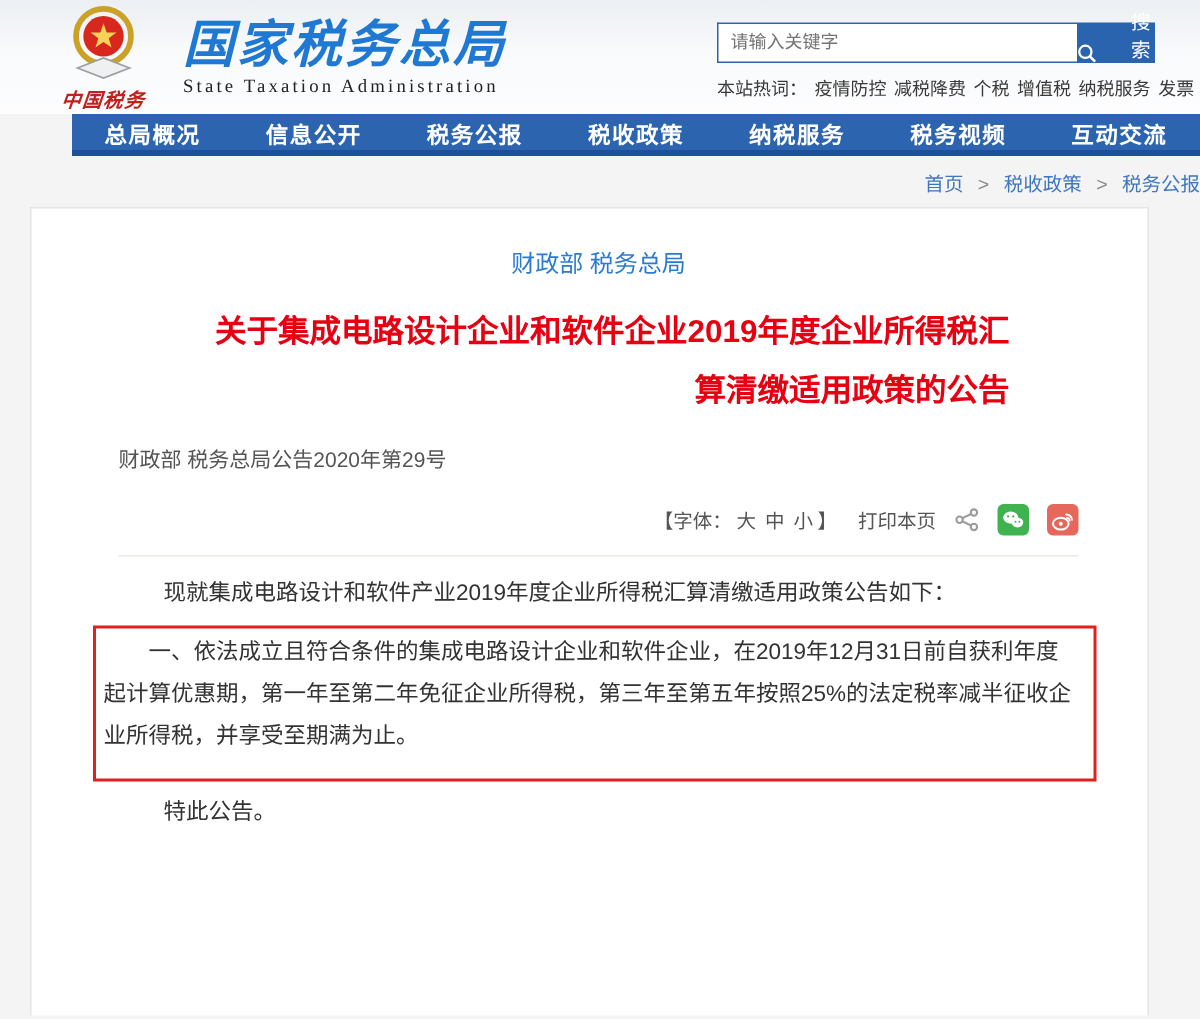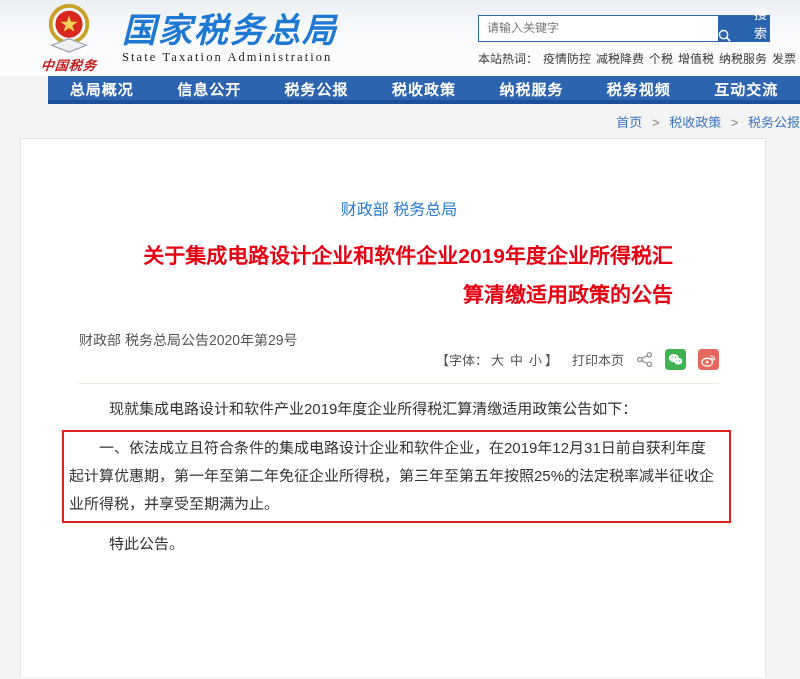--- a/index.html
+++ b/index.html
@@ -62,50 +62,50 @@
   
   .card {
     margin: 0 34px 0 20px;
     height: 539px;
     background: #fff;
     border: 1px solid #e4e4e4;
     border-bottom: none;
     padding: 0 46px 0 58px;
     overflow: hidden;
   }
-  .issuer-line { margin-top: 57px; text-align: center; color: #2b7bd3; font-size: 16px; }
+  .issuer-line { margin-top: 23px; text-align: center; color: #2b7bd3; font-size: 16px; }
   .doc-title {
     margin: 16px auto 0; width: 548px; text-align: right;
     color: #e60012; font-size: 21px; font-weight: 600; line-height: 39px;
   }
   .doc-number { margin-top: 15px; color: #555; font-size: 14px; }
 
   .toolbar {
-    display: flex; justify-content: flex-end; align-items: center;
+    margin-top: 21px; display: flex; justify-content: flex-end; align-items: center;
     color: #555; font-size: 13px;
   }
   .font-size-option { margin: 0 3px; cursor: pointer; }
   .print-label { margin-left: 14px; cursor: pointer; }
   .tool-icon { margin-left: 12px; cursor: pointer; display: inline-flex; }
   .badge {
     width: 21px; height: 21px; border-radius: 4px;
     display: inline-flex; align-items: center; justify-content: center;
   }
   .badge-wechat { background: #3eb34f; }
   .badge-weibo { background: #e6685c; }
 
   .divider { margin-top: 13px; border-top: 1px solid #eceae1; }
 
   .article-body { margin-top: 11px; font-size: 15px; color: #333; }
   .para { text-indent: 2em; line-height: 28px; }
   .para-intro { margin: 11px 0 7px; }
   .highlight-box {
     border: 2px solid #e01f1f;
     margin: 4px -12px 4px -17px;
-    padding: 2px 12px 3px 5px;
+    padding: 2px 12px 14px 5px;
   }
   .para-item2 { margin-top: 9px; }
   .para-closing { margin-top: 7px; }
 </style>
 </head>
 <body>
 
 <div class="header">
   <div class="logo-wrap">
     <span>

